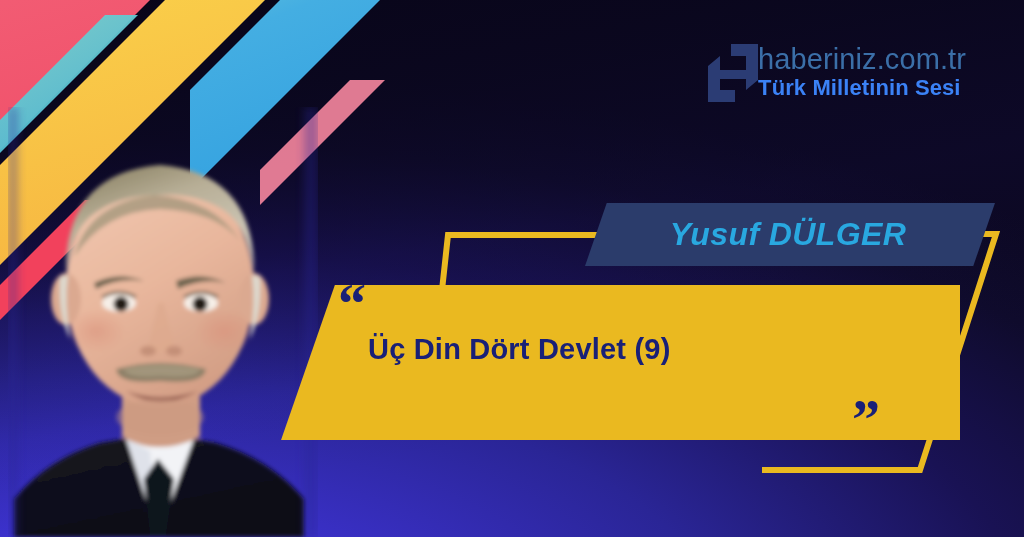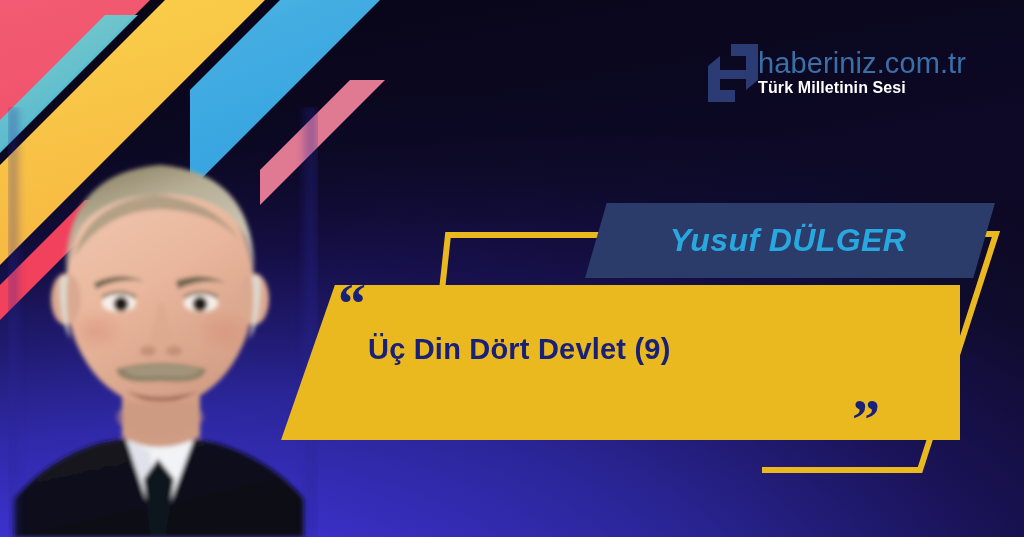--- a/index.html
+++ b/index.html
@@ -45,21 +45,21 @@
   .frame-outline{
     position:absolute; left:0; top:150px; width:1024px; height:380px;
     pointer-events:none;
   }
   .frame-outline svg{ display:block; }
 
   
   .name-banner{
     position:absolute;
     left:585px; top:203px;
-    width:410px; height:75px;
+    width:410px; height:63px;
     background:#2b3c6b;
     -webkit-clip-path:polygon(5.3% 0%, 100% 0%, 94.7% 100%, 0% 100%);
     clip-path:polygon(5.3% 0%, 100% 0%, 94.7% 100%, 0% 100%);
     display:flex; align-items:center; justify-content:center;
   }
   .name-banner .nm{
     font-size:32px;
     font-weight:bold;
     font-style:italic;
     color:#29a8e0;
@@ -118,22 +118,22 @@
   .brand-logo svg{ display:block; }
   .brand-text{ text-align:left; }
   .brand-title{
     font-size:29px;
     color:#3b6fa8;
     line-height:1.05;
     letter-spacing:.1px;
     font-weight:normal;
   }
   .brand-sub{
-    font-size:16px;
-    color:#ffffff;
+    font-size:22px;
+    color:#3b82f6;
     line-height:1.25;
     font-weight:bold;
     letter-spacing:.1px;
   }
 </style>
 </head>
 <body>
 
 <div id="card">
 

